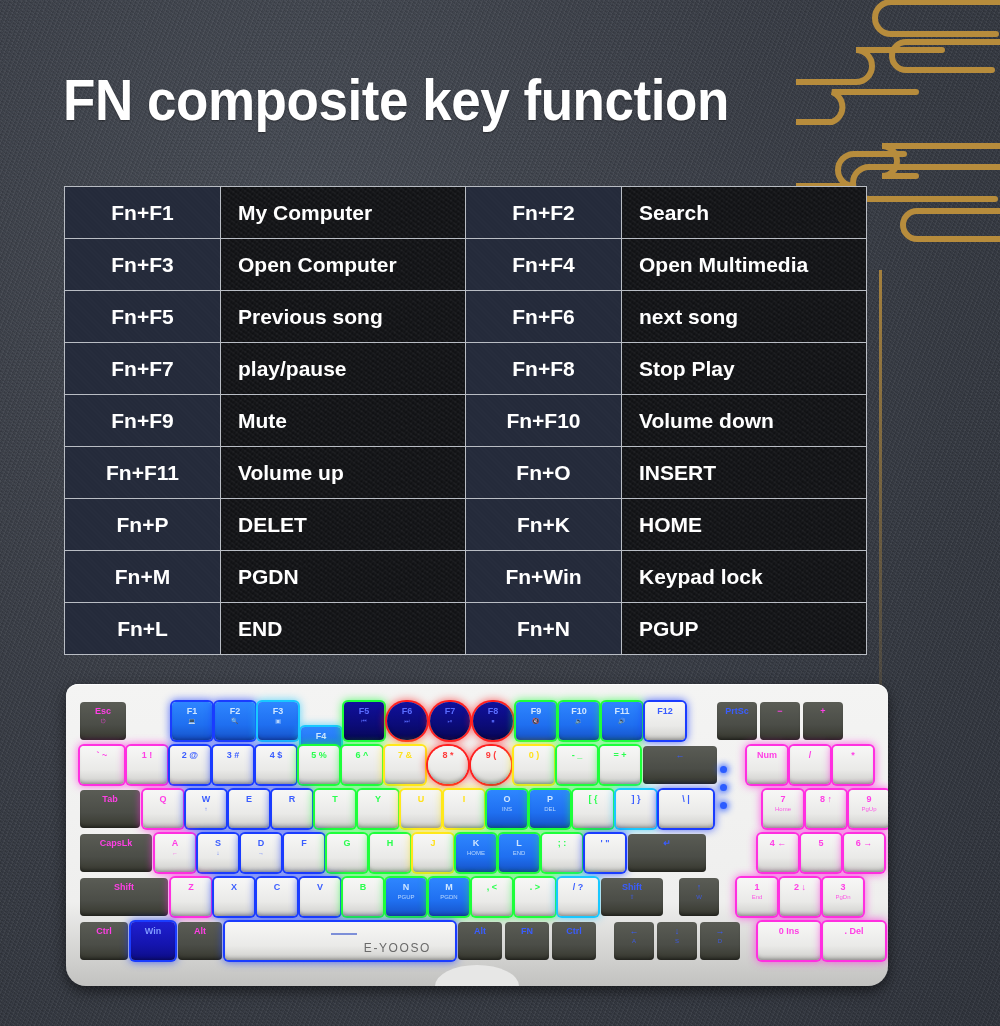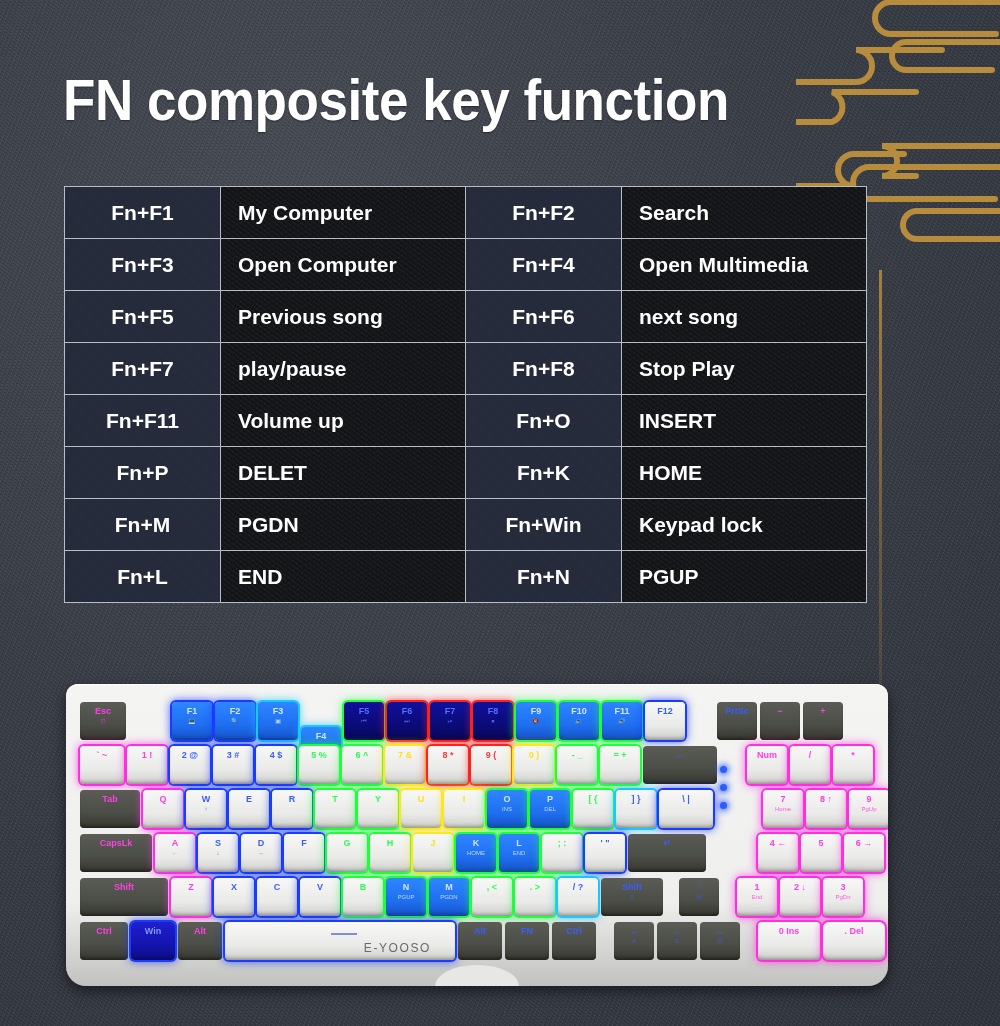--- a/index.html
+++ b/index.html
@@ -151,21 +151,21 @@
     background: linear-gradient(to bottom, #10109c 0%, #0b0b78 60%, #070756 100%);
     color: #5a6dff;
   }
 
   
   .g-magenta { box-shadow: 0 0 0 2px #ff2fe0, 0 0 9px 2px rgba(255,47,224,.75), inset 0 -4px 4px -3px rgba(0,0,0,.4); }
   .g-blue    { box-shadow: 0 0 0 2px #1a3cff, 0 0 9px 2px rgba(26,60,255,.75), inset 0 -4px 4px -3px rgba(0,0,0,.4); }
   .g-cyan    { box-shadow: 0 0 0 2px #19c8ff, 0 0 9px 2px rgba(25,200,255,.7),  inset 0 -4px 4px -3px rgba(0,0,0,.4); }
   .g-green   { box-shadow: 0 0 0 2px #1dff3a, 0 0 9px 2px rgba(29,255,58,.7),   inset 0 -4px 4px -3px rgba(0,0,0,.4); }
   .g-yellow  { box-shadow: 0 0 0 2px #ffe81a, 0 0 9px 2px rgba(255,232,26,.7),  inset 0 -4px 4px -3px rgba(0,0,0,.4); }
-  .g-red     { box-shadow: 0 0 0 2px #ff2020, 0 0 9px 2px rgba(255,32,32,.7),   inset 0 -4px 4px -3px rgba(0,0,0,.4); }
+  .g-red     { box-shadow: 0 0 0 2px #ff2020, 0 0 9px 2px rgba(255,32,32,.7),   inset 0 -4px 4px -3px rgba(0,0,0,.4); border-radius: 19px; }
 
   .c-magenta { color: #ff3fe5; }
   .c-blue    { color: #3a5dff; }
   .c-cyan    { color: #1fd3ff; }
   .c-green   { color: #2aff4f; }
   .c-yellow  { color: #ffe11a; }
   .c-red     { color: #ff3b3b; }
   .c-white   { color: #e8eaf2; }
 
   #leds {
@@ -241,20 +241,26 @@
           <td class="k">Fn+F6</td>
           <td class="v">next song</td>
         </tr>
         <tr>
           <td class="k">Fn+F7</td>
           <td class="v">play/pause</td>
           <td class="k">Fn+F8</td>
           <td class="v">Stop Play</td>
         </tr>
         <tr>
+          <td class="k">Fn+F9</td>
+          <td class="v">Mute</td>
+          <td class="k">Fn+F10</td>
+          <td class="v">Volume down</td>
+        </tr>
+        <tr>
           <td class="k">Fn+F11</td>
           <td class="v">Volume up</td>
           <td class="k">Fn+O</td>
           <td class="v">INSERT</td>
         </tr>
         <tr>
           <td class="k">Fn+P</td>
           <td class="v">DELET</td>
           <td class="k">Fn+K</td>
           <td class="v">HOME</td>
@@ -601,21 +607,21 @@
           <span class="sub">S</span>
         </div>
         <div class="key dark g-blue c-blue" style="width: 40px;">
           <span>→</span>
           <span class="sub">D</span>
         </div>
         <div style="width: 12px; margin-right: 3px;"></div>
         <div class="key  g-magenta c-magenta" style="width: 62px;">
           <span>0 Ins</span>
         </div>
-        <div class="key  g-magenta c-magenta" style="width: 62px; border-radius: 6px;">
+        <div class="key  g-magenta c-magenta" style="width: 62px;">
           <span>. Del</span>
         </div>
       </div>
 
     <div id="leds">
         <div class="led"></div>
         <div class="led"></div>
         <div class="led"></div>
       </div>
     <div id="kb-bottom-notch"></div>

